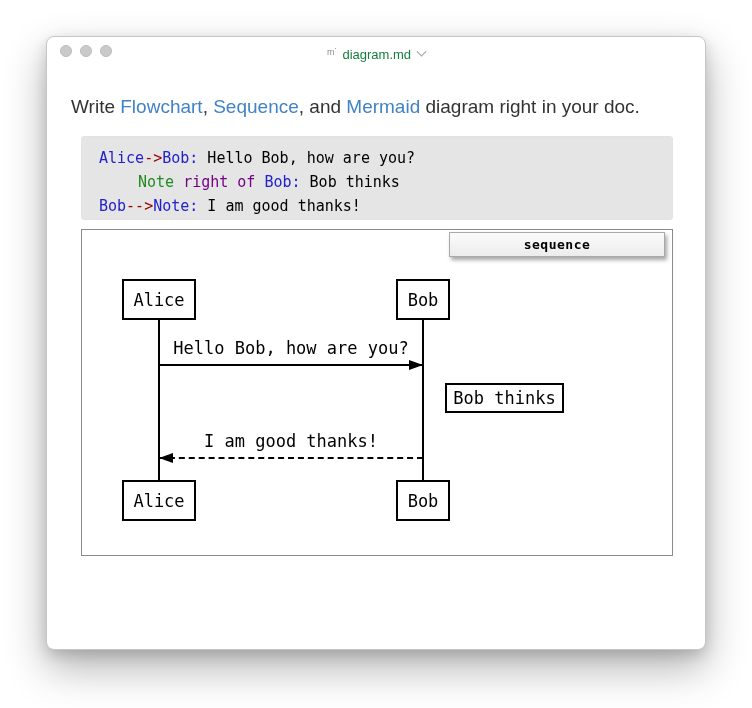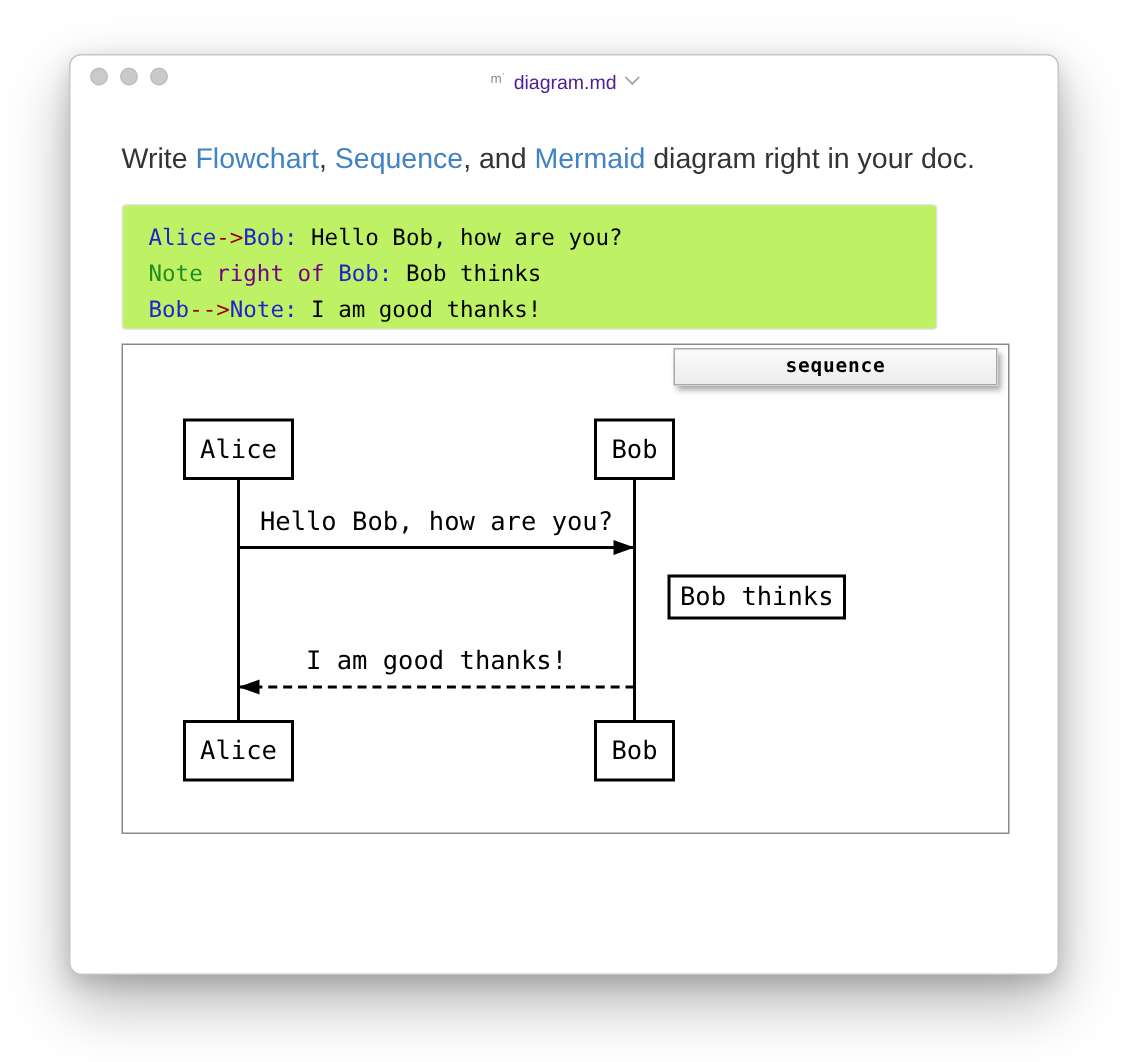--- a/index.html
+++ b/index.html
@@ -12,40 +12,40 @@
     background:#ffffff; border:1px solid #c6c6c6; border-radius:8px;
     box-shadow: 0 18px 42px rgba(0,0,0,0.30), 0 5px 14px rgba(0,0,0,0.15);
   }
   .titlebar { position:absolute; left:0; top:0; width:100%; height:34px; border-radius:8px 8px 0 0; }
   .traffic { position:absolute; top:8px; width:12px; height:12px; border-radius:50%;
              background:#cacaca; border:1px solid #bdbdbd; }
   .t-close { left:13px; } .t-min { left:33px; } .t-zoom { left:53px; }
   .title-group { position:absolute; left:0; top:0; width:100%; height:34px;
                  display:flex; align-items:center; justify-content:center; gap:5px; }
   .file-glyph { font-size:9px; color:#8e8e8e; line-height:9px; transform:translateY(-2px); }
-  .title-text { font-size:13px; color:#4c1d95; }
+  .title-text { font-size:13px; color:#15803d; }
   .chevron { width:7px; height:7px; border-right:1.5px solid #9a9a9a; border-bottom:1.5px solid #9a9a9a;
              transform:rotate(45deg) translate(-2px,-2px); margin-left:2px; }
 
   
-  .heading { position:absolute; left:34px; top:56px; width:592px;
+  .heading { position:absolute; left:24px; top:56px; width:592px;
              font-size:19px; line-height:27px; color:#333333; }
   .heading .link { color:#4183c4; cursor:pointer; }
 
   
   .codeblock {
-    position:absolute; left:34px; top:99px; width:544px; height:84px;
-    background:#bef264; border:1px solid #e3e3e3; border-radius:3px;
+    position:absolute; left:34px; top:99px; width:592px; height:84px;
+    background:#e5e5e5; border:1px solid #e3e3e3; border-radius:3px;
     padding:9px 17px; font-family:"DejaVu Sans Mono", monospace; font-size:15px;
   }
   .code-line { white-space:pre; line-height:24px; color:#000000; }
   [data-c="plain"]  { color:#000000; }
   [data-c="blue"]   { color:#2222cc; }
   [data-c="red"]    { color:#990000; }
-  [data-c="green"]  { color:#228b22; }
+  [data-c="green"]  { color:#228b22;margin-left:39px; }
   [data-c="purple"] { color:#770088;margin-top:20px; }
 
   
   .diagram {
     position:absolute; left:34px; top:192px; width:592px; height:327px;
     border:1px solid #8a8a8a; background:#ffffff;
     font-family:"DejaVu Sans Mono", monospace; color:#000;
   }
   .seq-tab {
     position:absolute; top:2px; right:7px; width:216px; height:25px;

